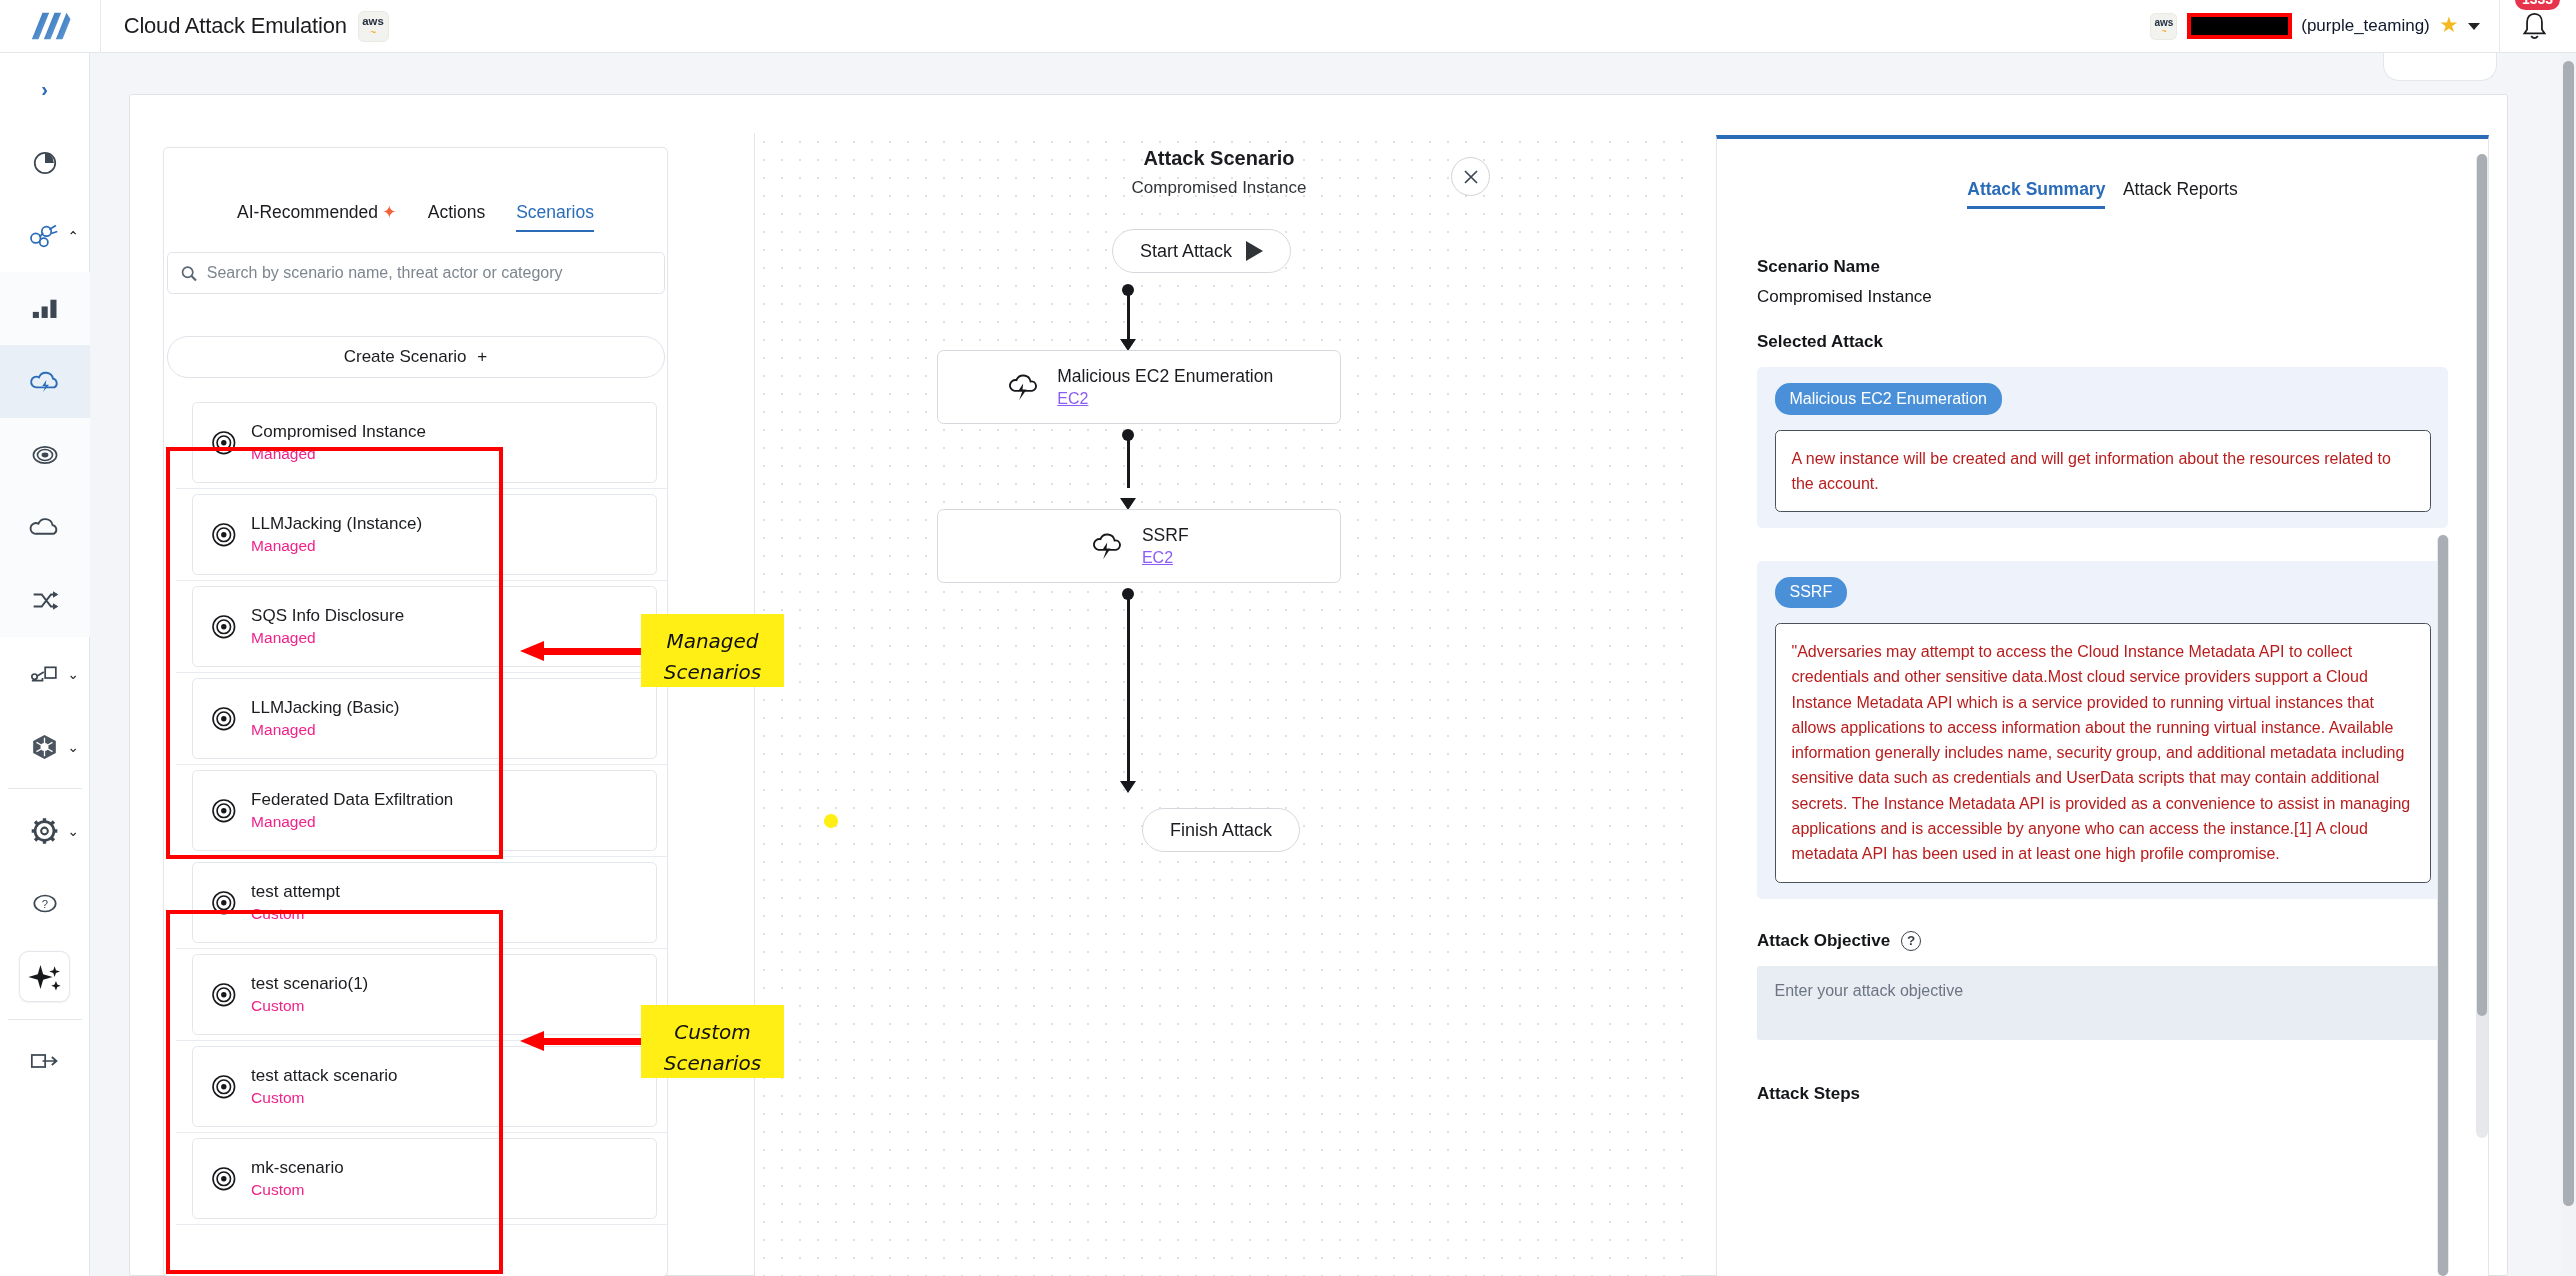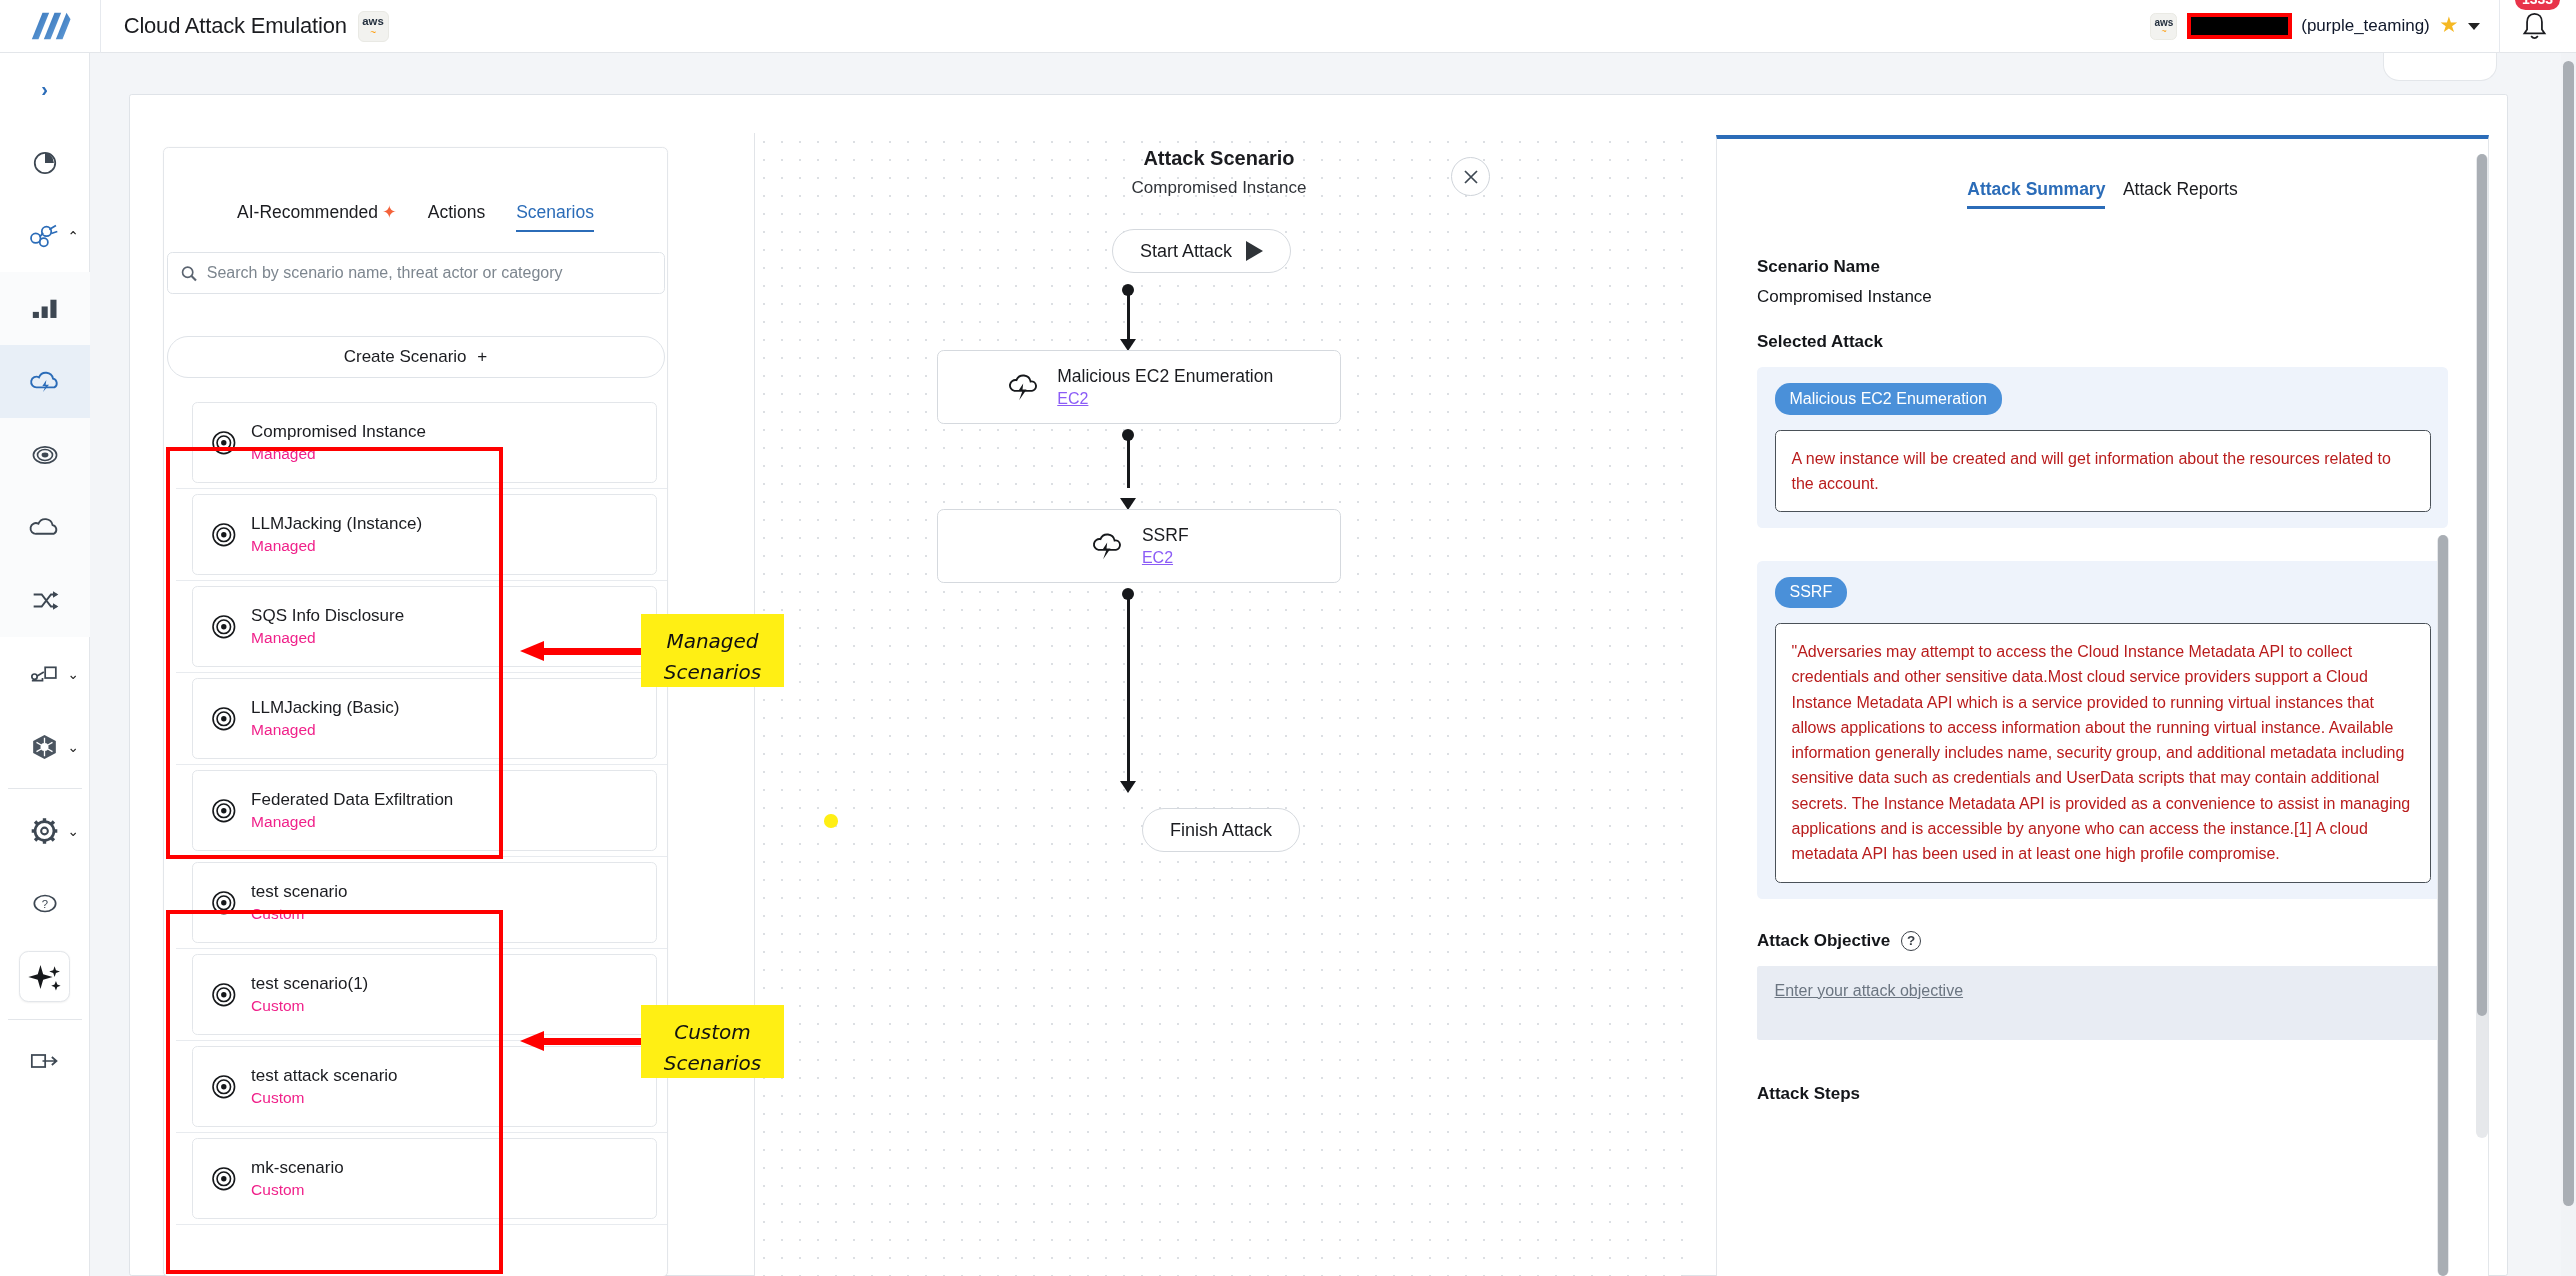--- a/index.html
+++ b/index.html
@@ -241,21 +241,20 @@
     padding: 15px 16px; font-size: 16px; line-height: 1.58; color: #b91c1c;
   }
   #objective-label { display: flex; align-items: center; gap: 10.8px; margin-top: 32px; }
   .q-icon { width: 20px; height: 20px; border: 1.3px solid #3b4148; border-radius: 50%;
     display:flex; align-items:center; justify-content:center; font-size: 13.5px; color:#3b4148; font-weight:bold;}
   #objective-input {
     margin-top: 15px; width: 687px; height: 74px; background: #e8ecf3;
     border: none; border-radius: 2.7px; padding: 16px 17.5px; font-size: 16px; color: #6b7581;
     font-family: "Liberation Sans", sans-serif; resize: none; outline: none;
     position: relative;
-    text-decoration: underline;
   }
   #objective-input::placeholder { color: #6b7581; }
   #steps-label { margin-top: 42px; font-size: 17px; font-weight: bold; color: #14161a; }
 
   .rp-scroll-outer {
     position: absolute; right: 4px; top: 154px; width: 12px; height: 984px;
     background: #e6e8eb; border-radius: 6px;
   }
   .rp-scroll-outer .thumb { position:absolute; left:1.3px; top:0; width:9.4px; height: 862px; background:#a9aeb4; border-radius:5.4px;}
   .rp-scroll-inner {
@@ -535,21 +534,21 @@
           </div>
         </div>
         <div class="scn-row">
           <div class="scn-card">
             <svg class="target-icon" viewBox="0 0 38 38">
               <circle cx="19" cy="19" r="16" fill="none" stroke="#16181b" stroke-width="2.4"></circle>
               <circle cx="19" cy="19" r="10" fill="none" stroke="#16181b" stroke-width="2.4"></circle>
               <circle cx="19" cy="19" r="4" fill="#16181b"></circle>
             </svg>
             <div>
-              <div class="scn-name">test scenario</div>
+              <div class="scn-name">test attempt</div>
               <div class="scn-type">Custom</div>
             </div>
           </div>
         </div>
         <div class="scn-row">
           <div class="scn-card">
             <svg class="target-icon" viewBox="0 0 38 38">
               <circle cx="19" cy="19" r="16" fill="none" stroke="#16181b" stroke-width="2.4"></circle>
               <circle cx="19" cy="19" r="10" fill="none" stroke="#16181b" stroke-width="2.4"></circle>
               <circle cx="19" cy="19" r="4" fill="#16181b"></circle>

